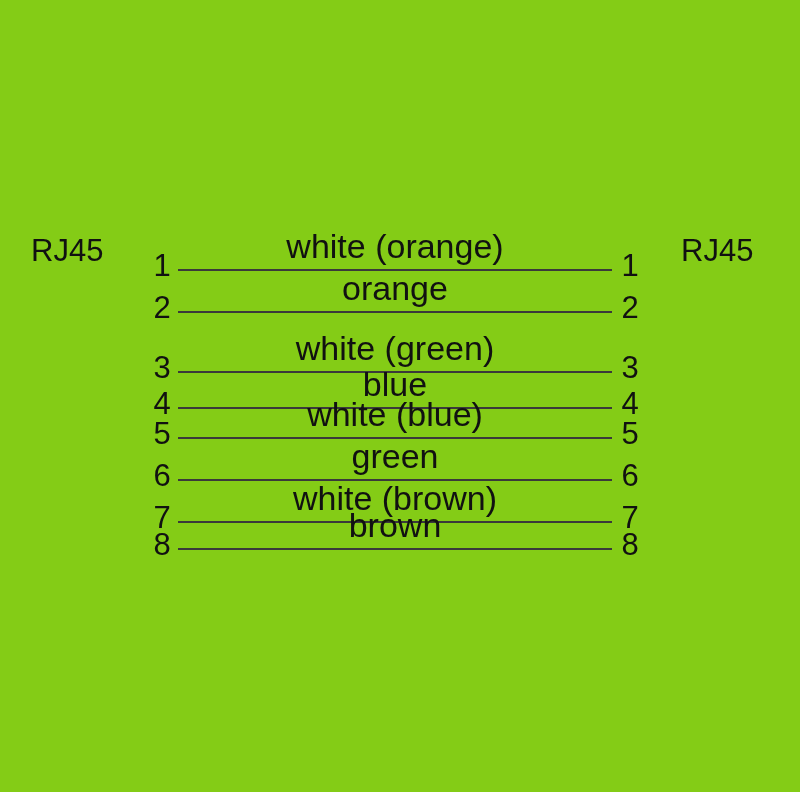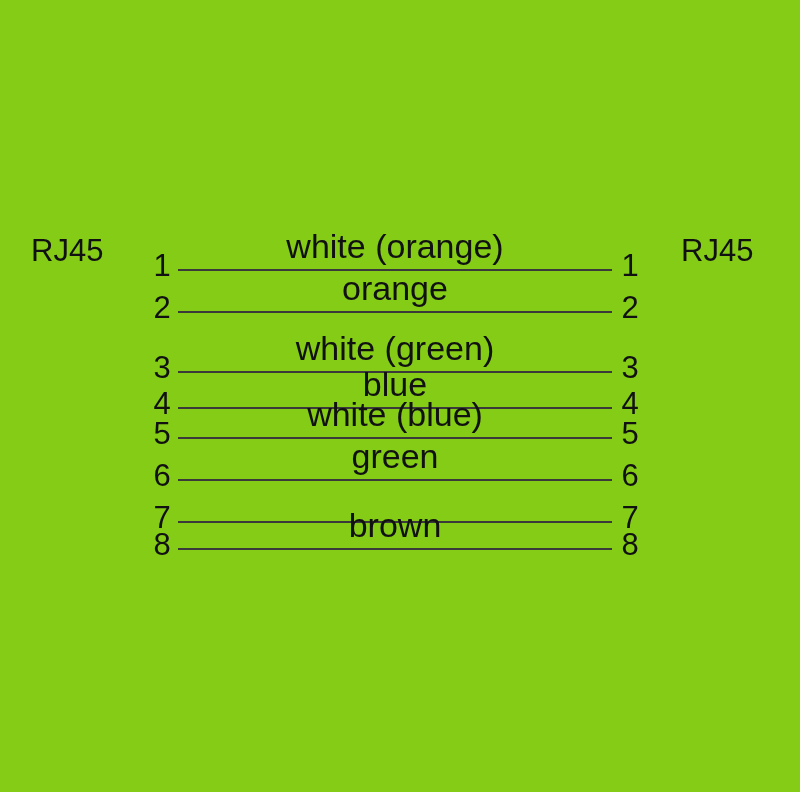--- a/index.html
+++ b/index.html
@@ -112,20 +112,21 @@
         <div class="pin-number left">5</div>
         <div class="pin-number right">5</div>
       </div>
       <div class="wire-row" style="top: 460px; padding-left: 15px;">
         <div class="wire-label">green</div>
         <div class="wire-line" style="border-top-color: rgb(58, 58, 58);"></div>
         <div class="pin-number left">6</div>
         <div class="pin-number right">6</div>
       </div>
       <div class="wire-row" style="top: 502px;">
+        <div class="wire-label">white (brown)</div>
         <div class="wire-line" style="border-top-color: rgb(58, 58, 58);"></div>
         <div class="pin-number left">7</div>
         <div class="pin-number right">7</div>
       </div>
       <div class="wire-row" style="top: 529px;">
         <div class="wire-label">brown</div>
         <div class="wire-line" style="border-top-color: rgb(58, 58, 58);"></div>
         <div class="pin-number left">8</div>
         <div class="pin-number right">8</div>
       </div>

